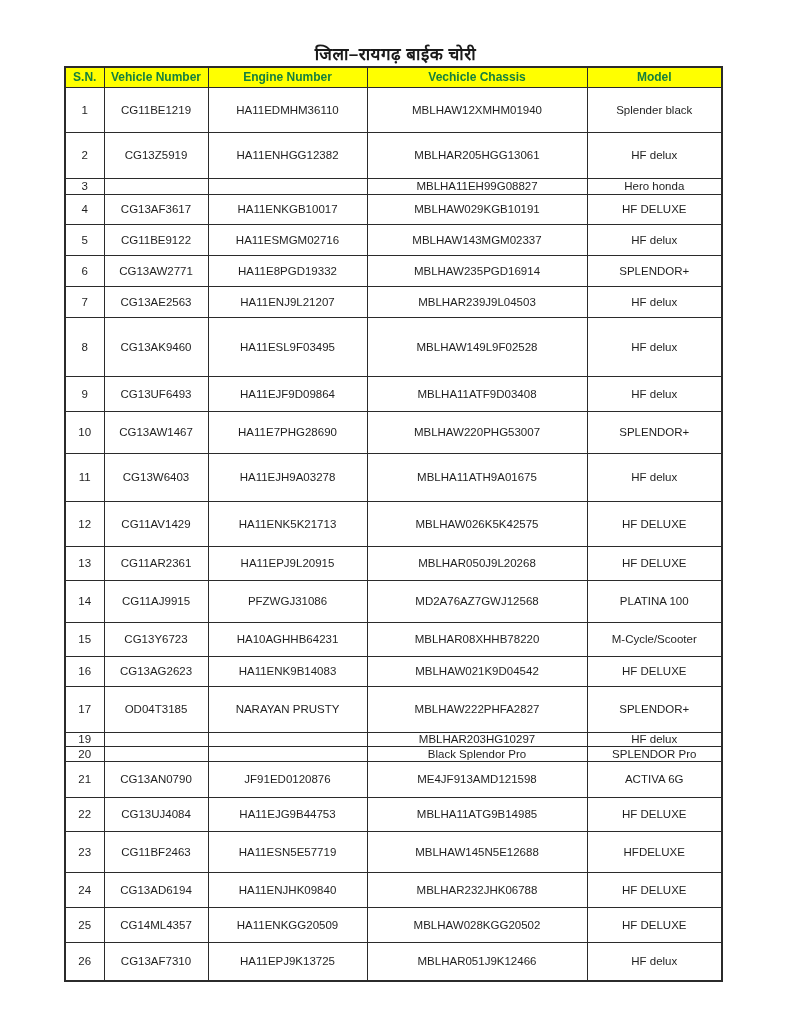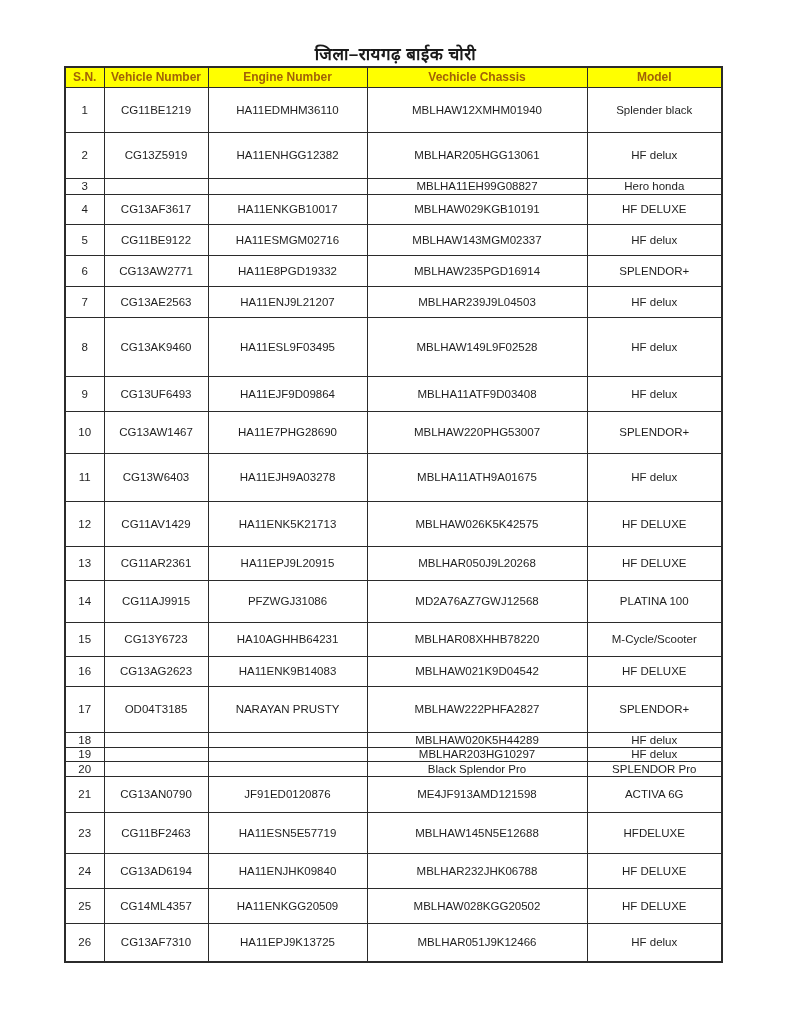--- a/index.html
+++ b/index.html
@@ -37,21 +37,21 @@
   }
   table.vtable th, table.vtable td {
     border: 1.5px solid #2b2b2b;
     text-align: center;
     vertical-align: middle;
     overflow: hidden;
     white-space: nowrap;
   }
   table.vtable th {
     background: #ffff00;
-    color: #a16207;
+    color: #15803d;
     font-size: 12px;
     font-weight: bold;
     height: 20px;
     padding: 1px 2px;
     text-align: center;
   }
   table.vtable td {
     color: #1f1f1f;
     font-size: 11.5px;
     font-weight: 400;
@@ -194,27 +194,20 @@
           <td>MBLHAW021K9D04542</td>
           <td>HF DELUXE</td>
         </tr>
         <tr style="height: 46px; padding-left: 20px;">
           <td>17</td>
           <td>OD04T3185</td>
           <td>NARAYAN PRUSTY</td>
           <td>MBLHAW222PHFA2827</td>
           <td>SPLENDOR+</td>
         </tr>
-        <tr style="height: 15px;">
-          <td>18</td>
-          <td></td>
-          <td></td>
-          <td>MBLHAW020K5H44289</td>
-          <td>HF delux</td>
-        </tr>
         <tr style="height: 14px;">
           <td>19</td>
           <td></td>
           <td></td>
           <td>MBLHAR203HG10297</td>
           <td>HF delux</td>
         </tr>
         <tr style="height: 15px; margin-top: 37px;">
           <td>20</td>
           <td></td>
@@ -222,20 +215,27 @@
           <td>Black Splendor Pro</td>
           <td>SPLENDOR Pro</td>
         </tr>
         <tr style="height: 36px;">
           <td>21</td>
           <td>CG13AN0790</td>
           <td>JF91ED0120876</td>
           <td>ME4JF913AMD121598</td>
           <td>ACTIVA 6G</td>
         </tr>
+        <tr style="height: 34px;">
+          <td>22</td>
+          <td>CG13UJ4084</td>
+          <td>HA11EJG9B44753</td>
+          <td>MBLHA11ATG9B14985</td>
+          <td>HF DELUXE</td>
+        </tr>
         <tr style="height: 41px;">
           <td>23</td>
           <td>CG11BF2463</td>
           <td>HA11ESN5E57719</td>
           <td>MBLHAW145N5E12688</td>
           <td>HFDELUXE</td>
         </tr>
         <tr style="height: 35px;">
           <td>24</td>
           <td>CG13AD6194</td>

